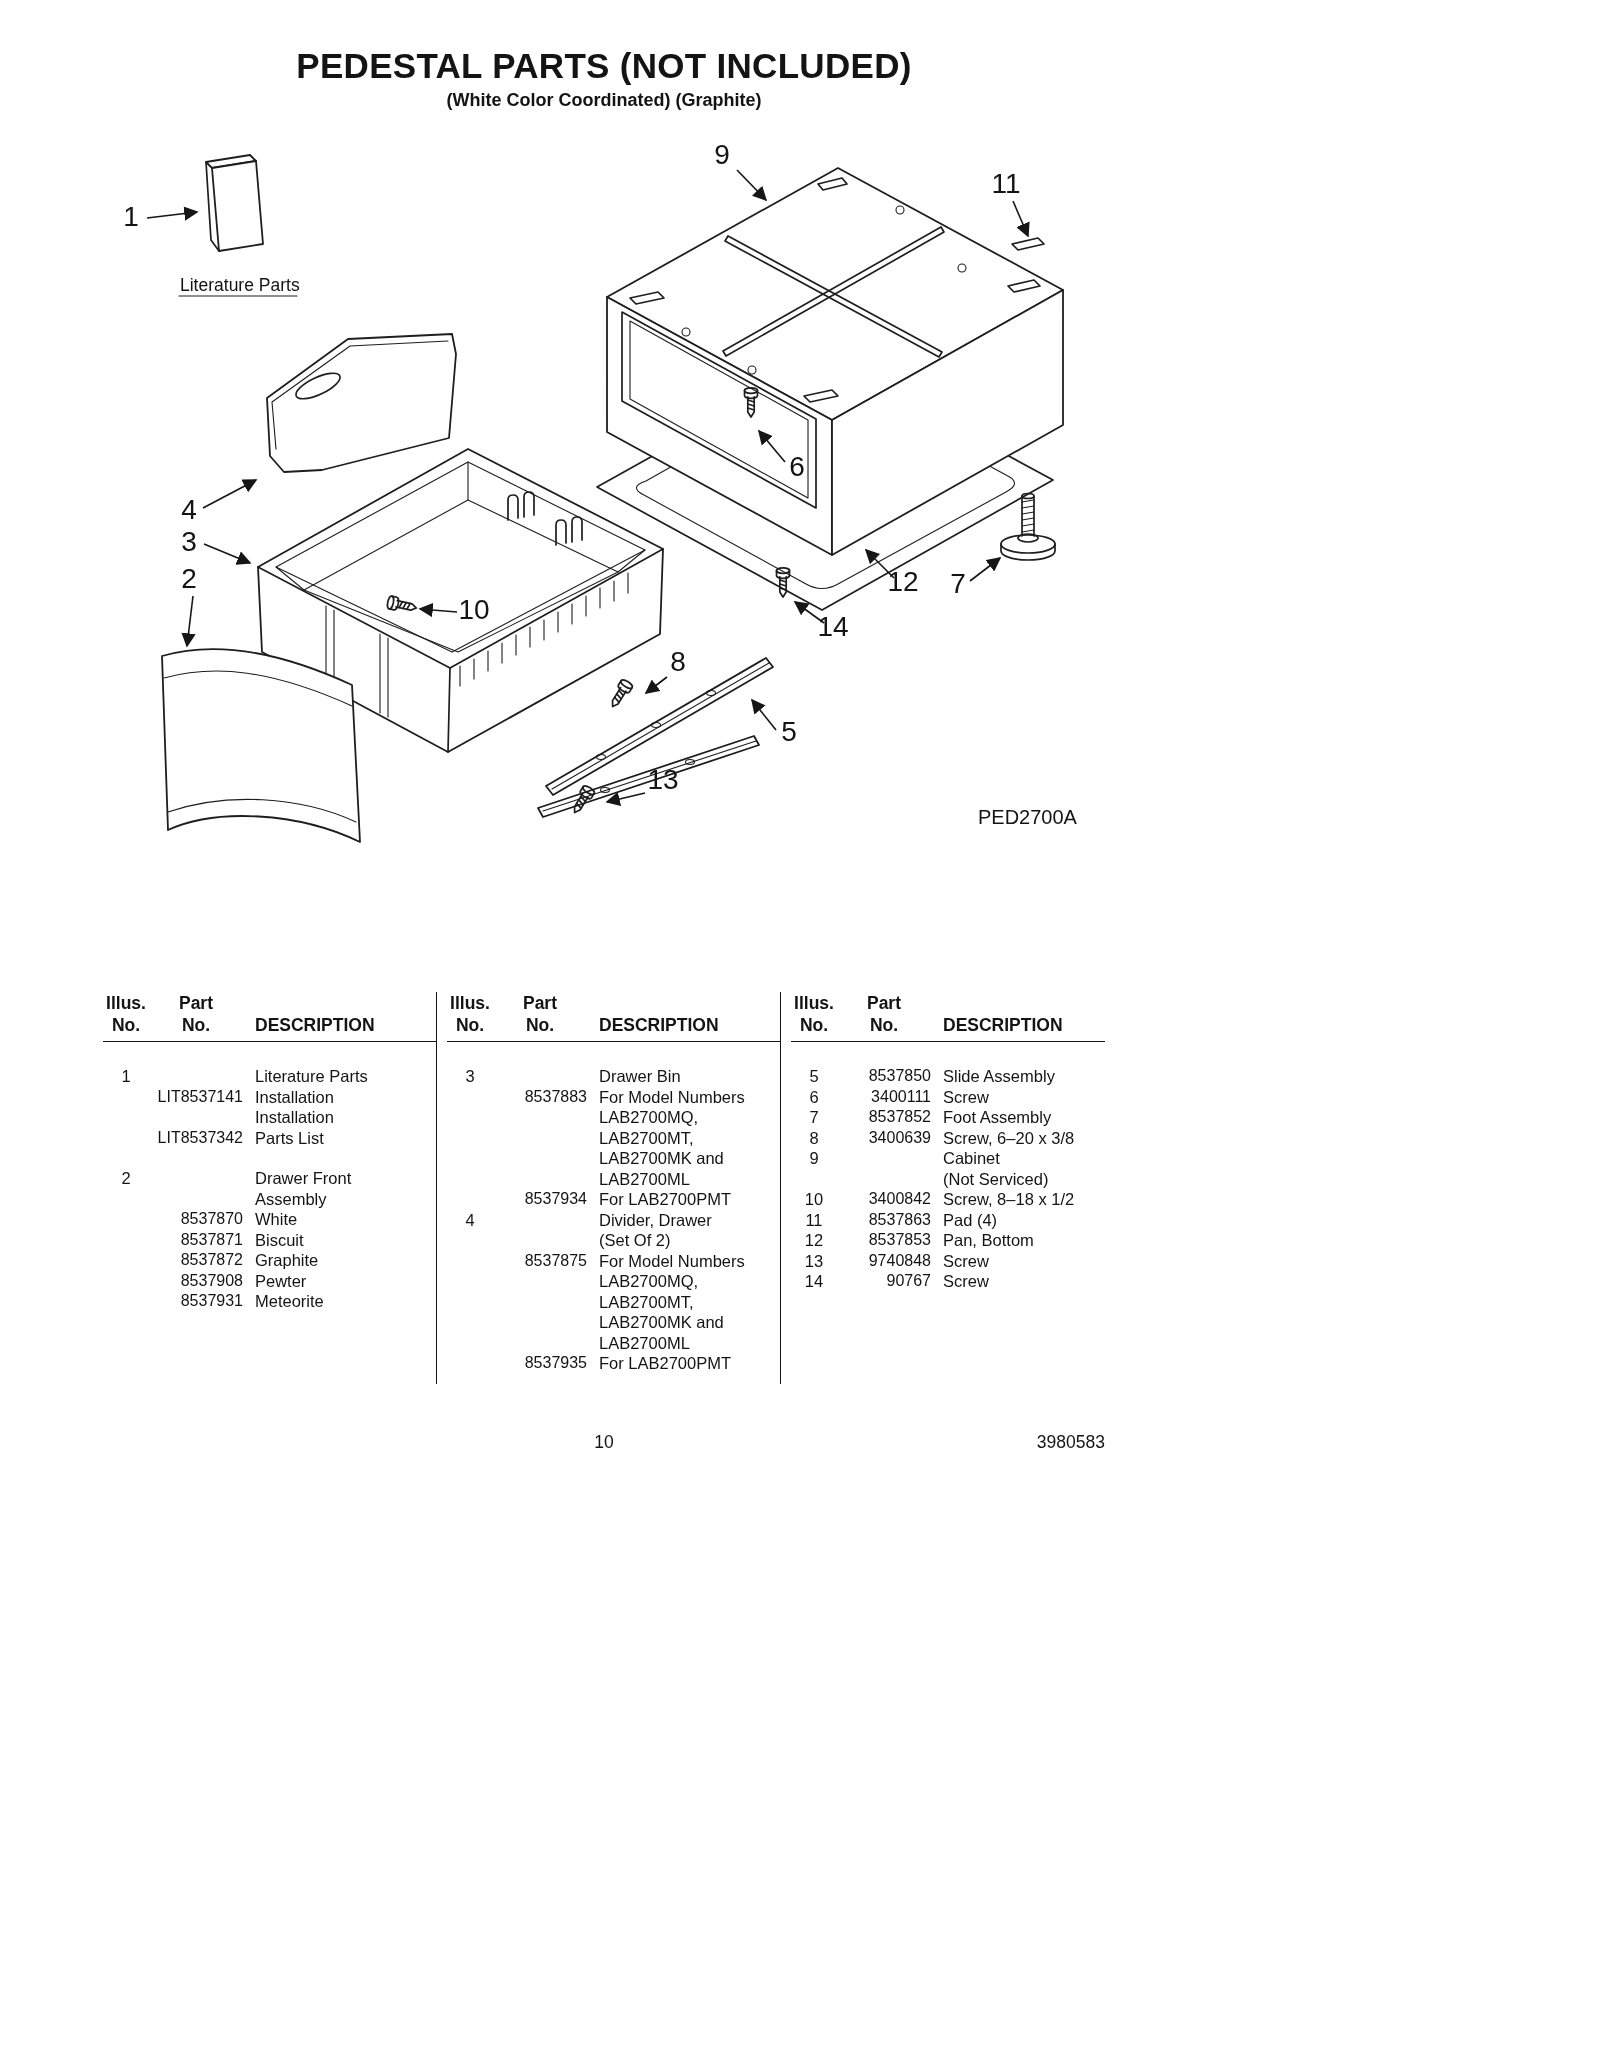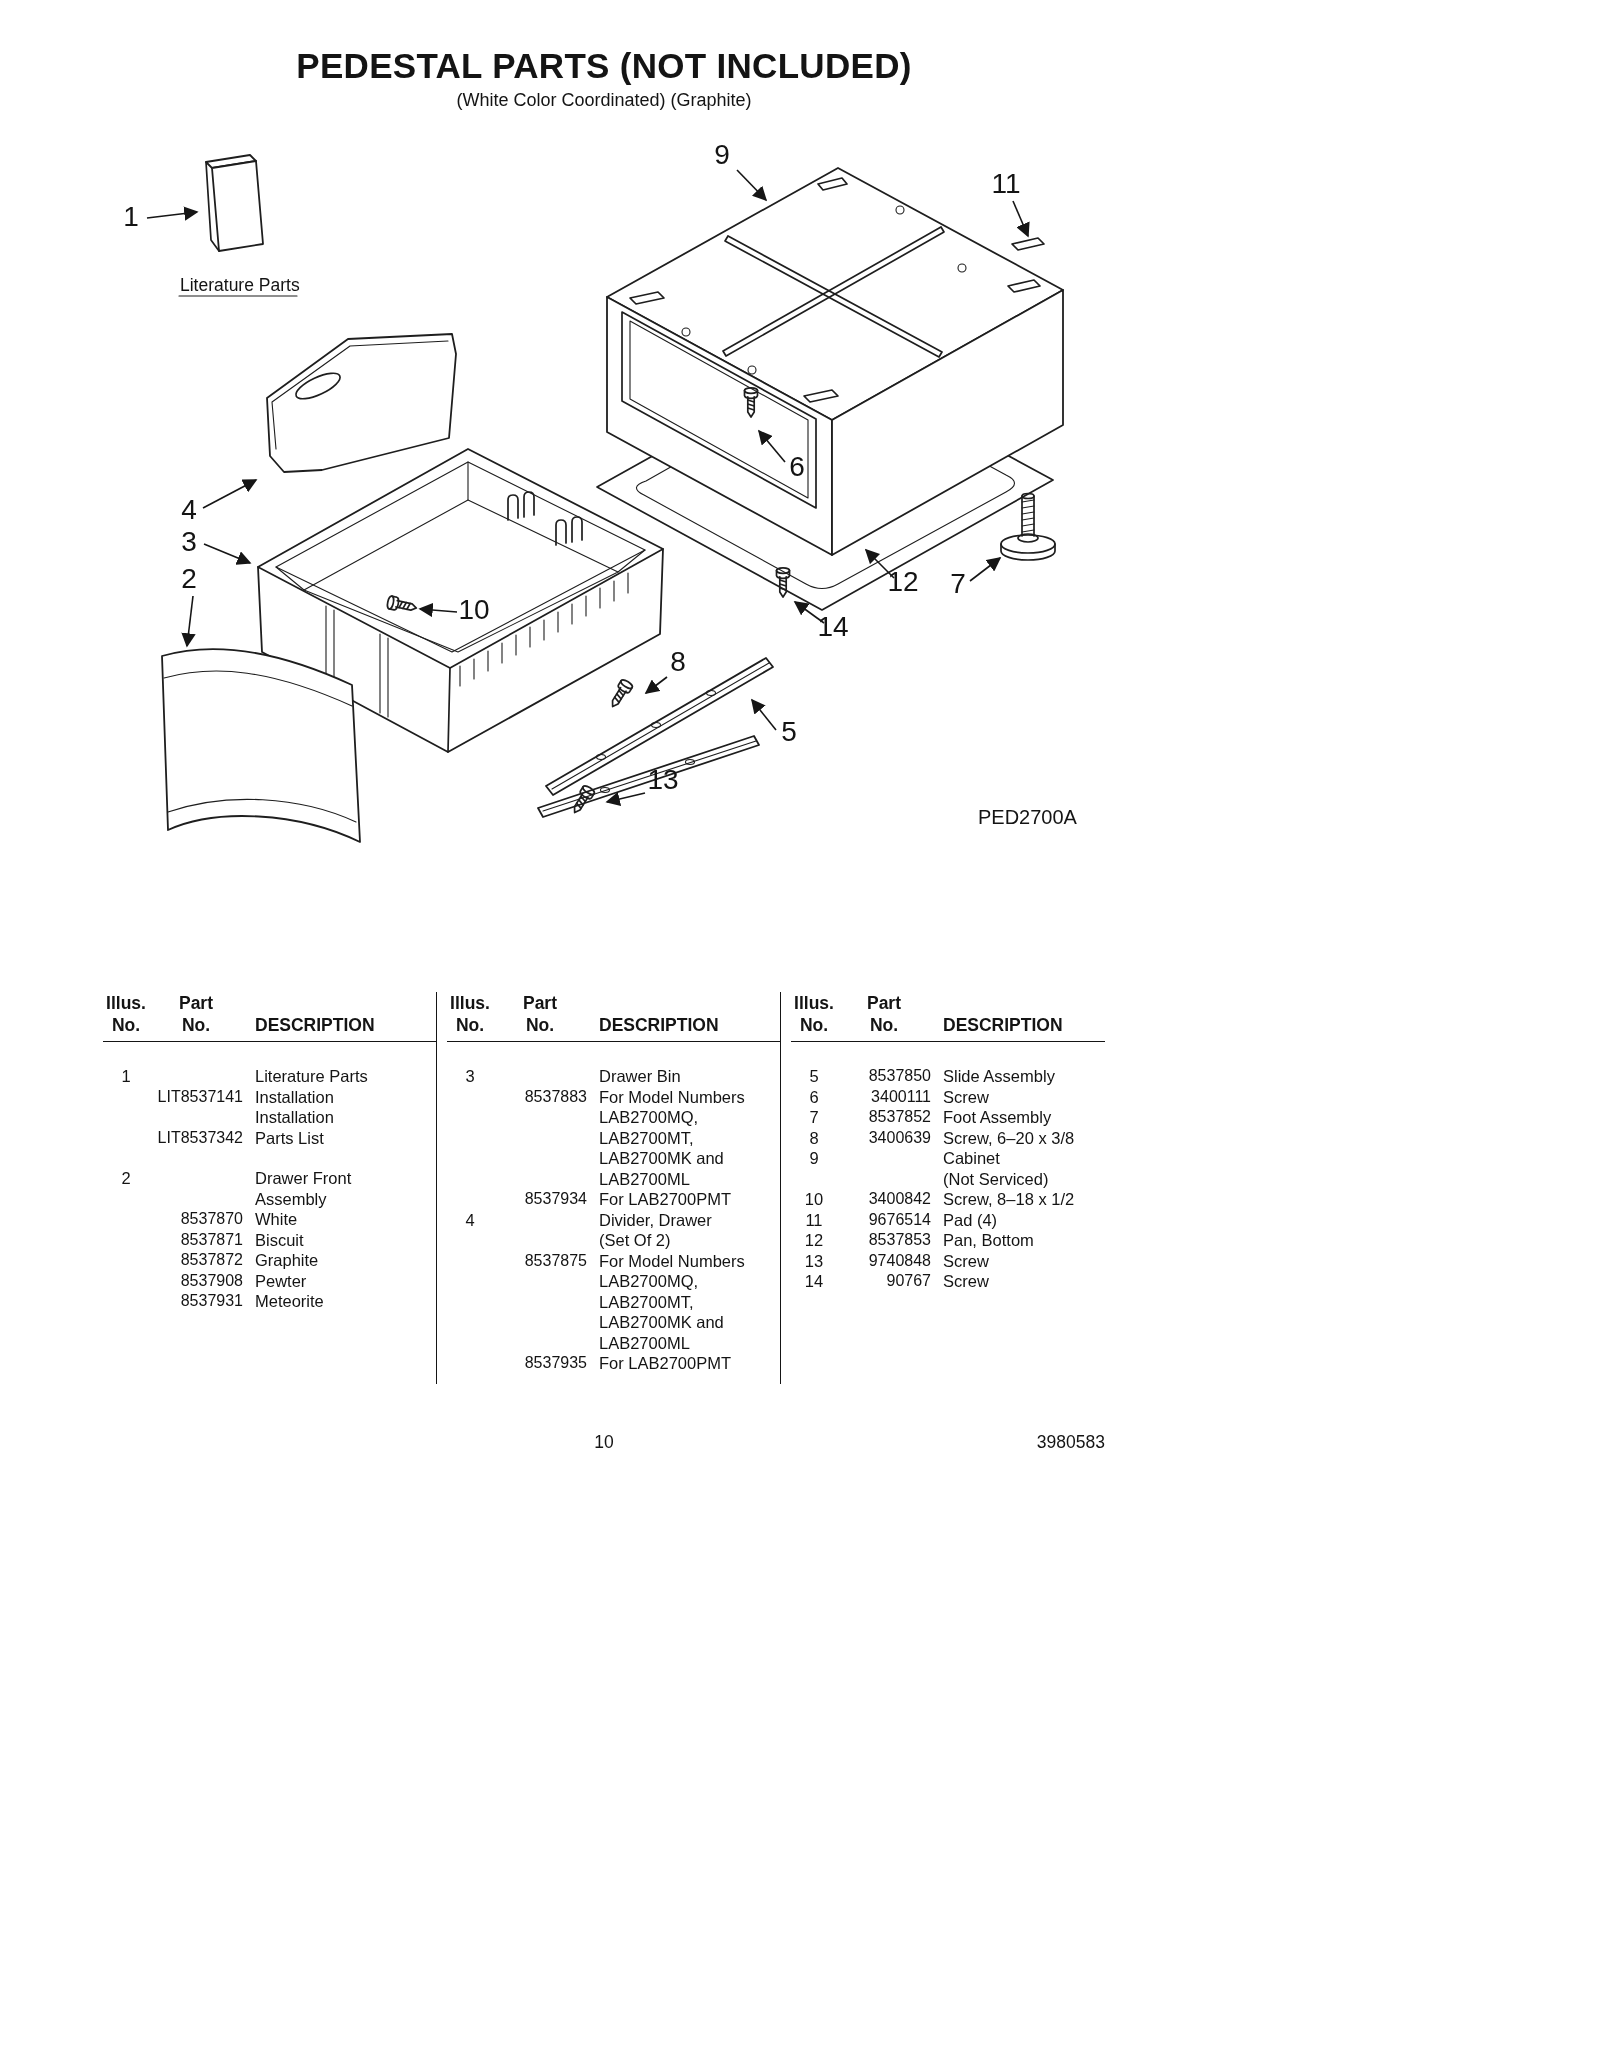--- a/index.html
+++ b/index.html
@@ -7,21 +7,21 @@
   body {
     width:1600px; height:2071px; position:relative;
     font-family:"Liberation Sans", sans-serif; color:#141414;
   }
   .page { position:absolute; inset:0; overflow:hidden; }
 
   
   .doc-header { position:absolute; top:46px; left:100px; width:1008px; text-align:center; }
   .doc-title  { font-size:35px; font-weight:bold; letter-spacing:0.3px; }
   .doc-models { font-size:19px; font-weight:bold; margin-top:9px; }
-  .doc-finish { font-size:18px; font-weight:normal; margin-top:4px; }
+  .doc-finish { font-size:18px; font-weight:bold; margin-top:4px; }
 
   
   .diagram { position:absolute; top:140px; left:0; width:1600px; height:770px; }
   svg { display:block; }
   .ln { fill:none; stroke:#1e1e1e; stroke-width:1.7; stroke-linejoin:round; stroke-linecap:round; }
   .fw { fill:#ffffff; stroke:#1e1e1e; stroke-width:1.8; stroke-linejoin:round; }
   .thin { stroke-width:1.1; }
   .ldr { fill:none; stroke:#161616; stroke-width:1.6; }
   svg text { font-family:"Liberation Sans", sans-serif; fill:#141414; stroke:none; }
   text.callout { font-size:28px; }
@@ -400,21 +400,21 @@
           </div>
           <div class="prow">
             <div class="c-illus">10</div>
             <div class="c-part">3400842</div>
             <div class="c-desc">
               <div>Screw, 8–18 x 1/2</div>
             </div>
           </div>
           <div class="prow">
             <div class="c-illus">11</div>
-            <div class="c-part">9676514</div>
+            <div class="c-part">8537863</div>
             <div class="c-desc">
               <div>Pad (4)</div>
             </div>
           </div>
           <div class="prow">
             <div class="c-illus">12</div>
             <div class="c-part">8537853</div>
             <div class="c-desc">
               <div>Pan, Bottom</div>
             </div>

